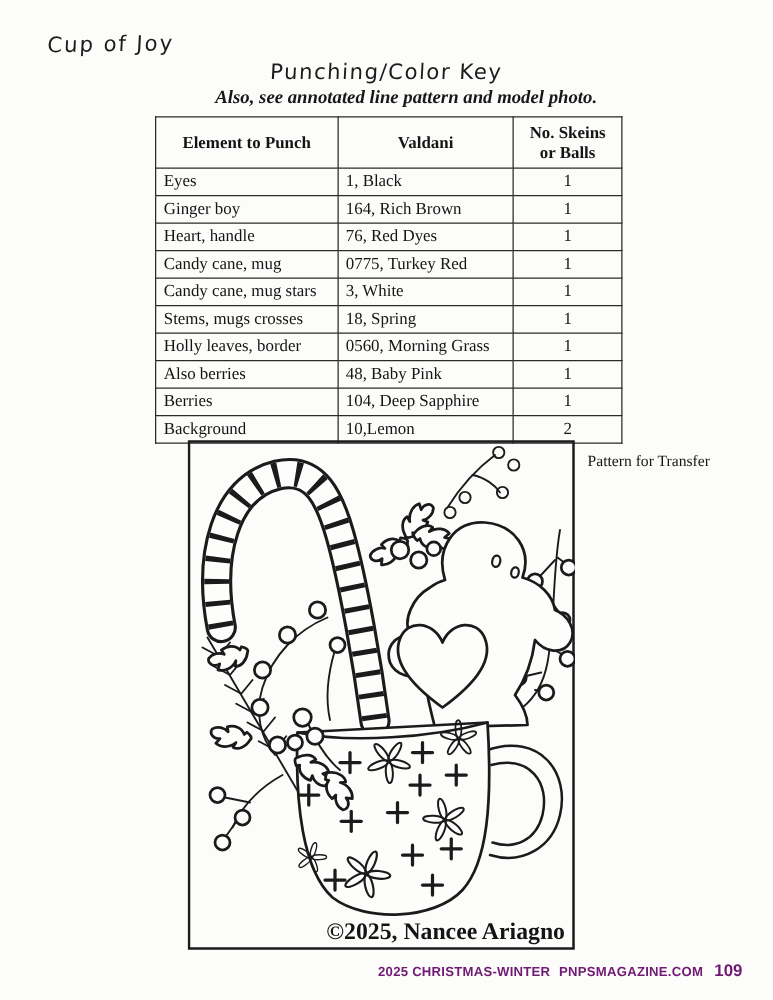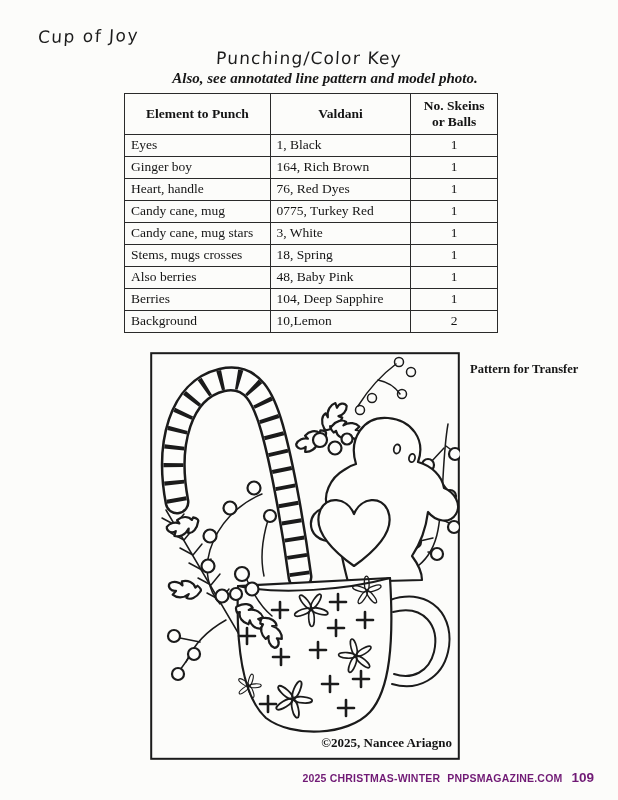--- a/index.html
+++ b/index.html
@@ -55,27 +55,27 @@
   table.key col.c1{width:146px;}
   table.key col.c2{width:141px;}
   table.key col.c3{width:87px;}
   
   .pattern-box{
     position:absolute;left:150px;top:352px;
     width:310px;height:408px;
   }
   .pattern-label{
     position:absolute;left:470px;top:362px;
-    font-weight:bold;font-size:12.5px;color:#161616;
+    font-weight:normal;font-size:12.5px;color:#161616;
     white-space:nowrap;
   }
   .pattern-credit{
     position:absolute;left:150px;top:735px;width:302px;
     text-align:right;
-    font-weight:bold;font-size:13px;color:#141414;
+    font-weight:bold;font-size:19px;color:#141414;
   }
   
   .footer{
     position:absolute;top:768px;right:24px;
     font-family:"Liberation Sans",sans-serif;
     font-weight:bold;color:#701a75;
     white-space:nowrap;
   }
   .footer .issue{font-size:10.5px;letter-spacing:.2px;}
   .footer .site{font-size:10.5px;letter-spacing:.2px;margin-left:7px;}
@@ -136,20 +136,25 @@
           <td class="num">1</td>
         </tr>
         <tr>
           <td>Candy cane, mug stars</td>
           <td>3, White</td>
           <td class="num">1</td>
         </tr>
         <tr>
           <td>Stems, mugs crosses</td>
           <td>18, Spring</td>
+          <td class="num">1</td>
+        </tr>
+        <tr>
+          <td>Holly leaves, border</td>
+          <td>0560, Morning Grass</td>
           <td class="num">1</td>
         </tr>
         <tr>
           <td>Also berries</td>
           <td>48, Baby Pink</td>
           <td class="num">1</td>
         </tr>
         <tr>
           <td>Berries</td>
           <td>104, Deep Sapphire</td>

